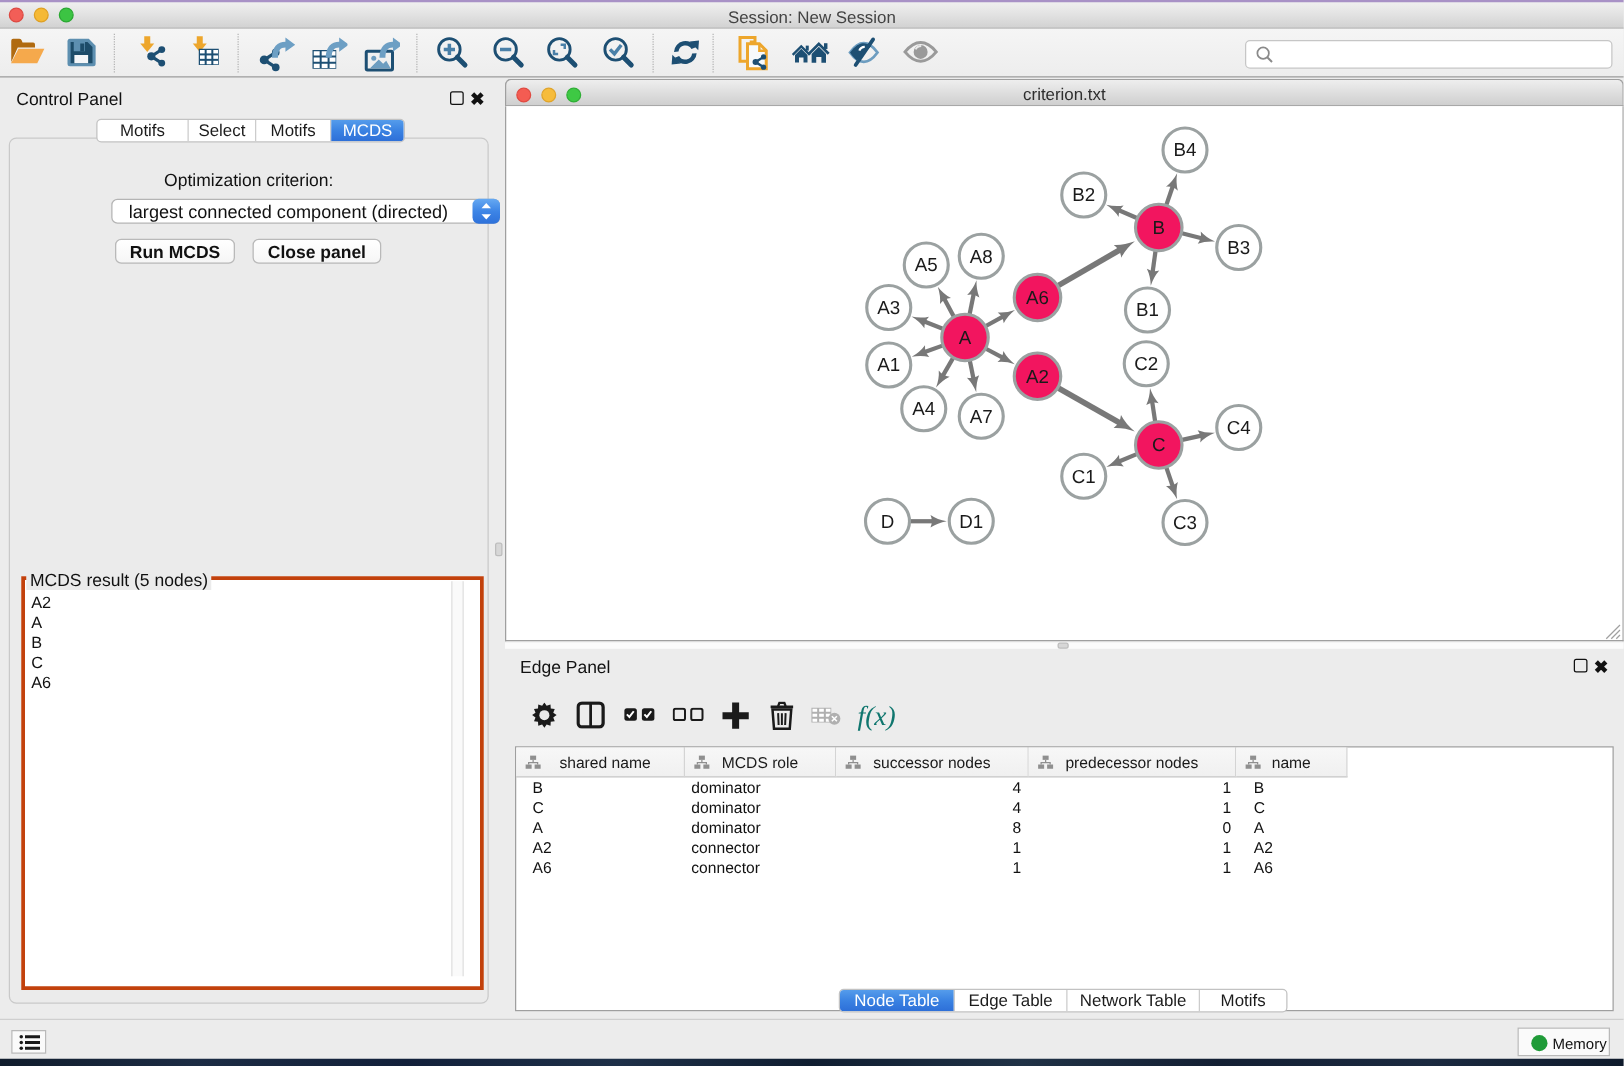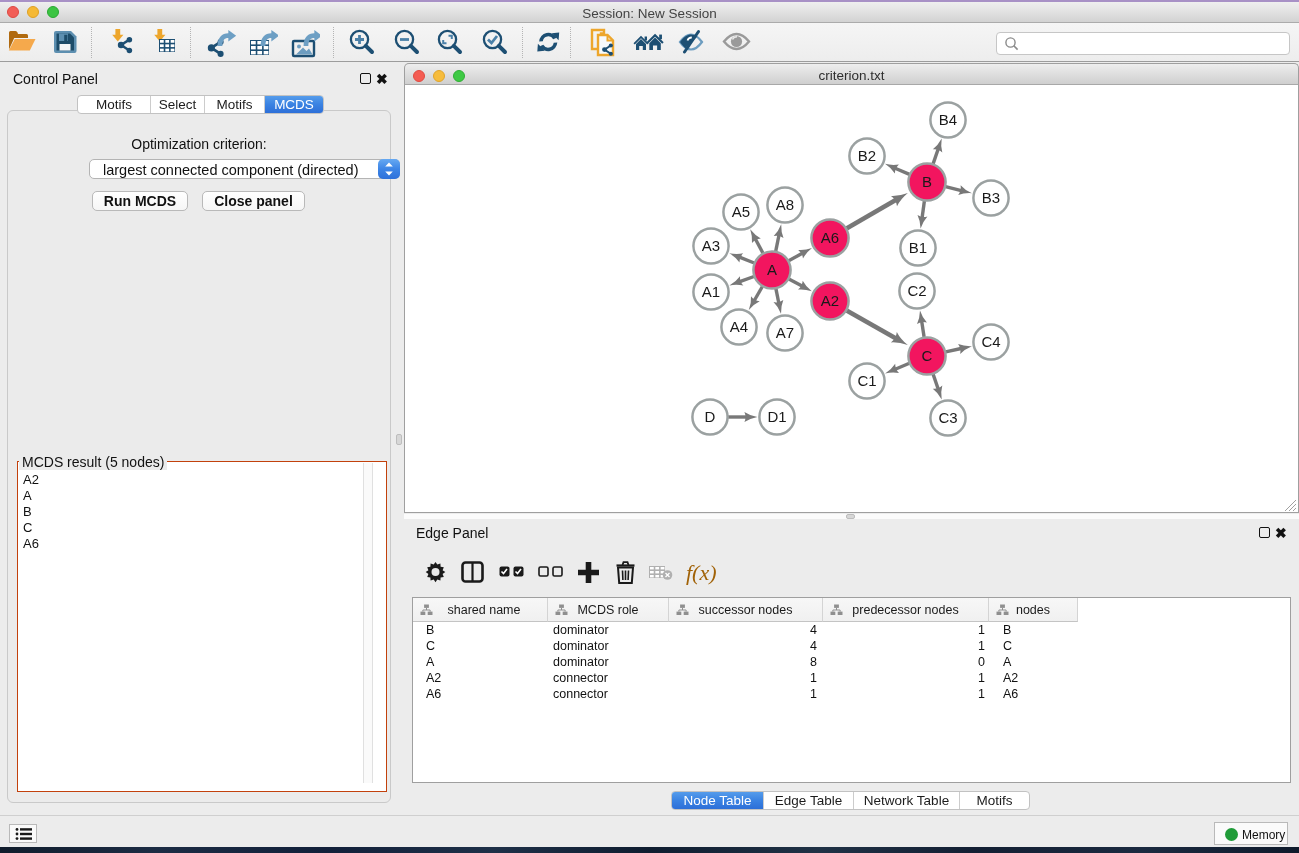--- a/index.html
+++ b/index.html
@@ -31,41 +31,41 @@
 .tabs .tab:last-child{border-right:none;}
 .tabs .tab.sel{background:linear-gradient(180deg,#559ceb 0%,#3a82e2 50%,#2d6fd8 100%);color:#fff;}
 .cp-inner{left:7px;top:110px;width:384px;height:693px;background:#ebebeb;border:1px solid #c9c9c9;border-radius:6px;}
 .opt-label{left:7px;width:384px;top:136px;text-align:center;font-size:14px;color:#111;}
 .combo{left:43px;top:159px;width:311px;height:20px;background:#fff;border:1px solid #b4b4b4;border-radius:5px;margin-left:46px;}
 .combo .ctext{position:absolute;left:13px;top:1.5px;font-size:14.5px;color:#111;}
 .combo .step{position:absolute;right:-1px;top:-1px;width:22px;height:20px;border-radius:5px;
  background:linear-gradient(180deg,#66a9f2 0%,#3d85e6 50%,#2e71da 100%);}
 .btn{position:absolute;height:20px;background:linear-gradient(180deg,#ffffff,#f6f6f6);border:1px solid #b9b9b9;border-radius:5px;
  font-size:14px;color:#111;text-align:center;line-height:18.5px;font-weight:bold;}
-.fieldset{left:17px;top:461px;width:370px;height:331px;border:1px solid #c2410c;background:#fff;}
+.fieldset{left:17px;top:461px;width:370px;height:331px;border:3px solid #c2410c;background:#fff;}
 .fs-legend{position:absolute;left:1px;top:-8px;background:#ebebeb;padding:0 3px;font-size:14px;color:#111;}
 .fs-list{position:absolute;left:5px;top:10px;font-size:13px;color:#111;line-height:16px;}
 .fs-scroll{position:absolute;right:13px;top:1px;bottom:8px;width:10px;background:#fafafa;border-left:1px solid #e0e0e0;border-right:1px solid #e0e0e0;}
 
 .netwin{left:404px;top:63px;width:895px;height:451px;}
 .netwin .ntitle{position:absolute;left:0;top:0;width:895px;height:22px;
  background:linear-gradient(180deg,#eeeeee 0%,#e0e0e0 45%,#cfcfcf 100%);
  border:1px solid #9f9f9f;border-bottom:1px solid #a8a8a8;border-radius:5px 5px 0 0;}
 .netwin .ntext{position:absolute;left:0;right:0;top:4px;text-align:center;font-size:13.5px;color:#2e2e2e;}
 .ntl{position:absolute;top:6px;width:12px;height:12px;border-radius:50%;}
 .ntl.r{left:8px;background:#f45c52;border:0.5px solid #e04a41;}
 .ntl.y{left:28px;background:#f6bc3c;border:0.5px solid #e0a42a;}
 .ntl.g{left:48px;background:#3ec944;border:0.5px solid #2fae35;}
 .ncanvas{position:absolute;left:0;top:22px;width:895px;height:428px;background:#fff;border:1px solid #9f9f9f;border-top:none;}
 
 .divider-h{left:404px;top:514px;width:895px;height:5px;background:#fbfbfb;}
 .dhandle{background:#d7d7d7;border:1px solid #bdbdbd;border-radius:2px;}
 
 .tpanel-title{left:416px;top:525px;font-size:14px;color:#111;}
-.dtable{left:412px;top:597px;width:879px;height:186px;background:#fff;border:1px solid #9f9f9f;}
+.dtable{left:412px;top:597px;width:879px;height:212px;background:#fff;border:1px solid #9f9f9f;}
 .dth{position:absolute;top:0;height:24px;background:linear-gradient(180deg,#f7f7f7,#f0f0f0);border-right:1px solid #d4d4d4;border-bottom:1px solid #c4c4c4;}
 .dth .htext{position:absolute;left:0;right:0;top:5px;text-align:center;font-size:12.5px;color:#1a1a1a;}
 .drow{position:absolute;height:16px;font-size:12.5px;color:#111;}
 .bottom-tabs{left:671px;top:791px;height:19px;display:flex;border:1px solid #c2c2c2;border-radius:4px;background:#fff;overflow:hidden;}
 .bottom-tabs .tab{font-size:13.5px;color:#1c1c1c;text-align:center;line-height:17px;border-right:1px solid #cccccc;}
 .bottom-tabs .tab:last-child{border-right:none;}
 .bottom-tabs .tab.sel{background:linear-gradient(180deg,#559ceb 0%,#3a82e2 50%,#2d6fd8 100%);color:#fff;}
 
 .statusbar{left:0;top:815px;width:1299px;height:32px;background:#ececec;border-top:1px solid #cfcfcf;}
 .sbtn{position:absolute;background:#fafafa;border:1px solid #b9b9b9;}
@@ -395,36 +395,36 @@
     <rect x="11.666666666666666" y="1.0" width="3.733333333333333" height="2.4" fill="#fff"></rect>
     <rect x="1.0" y="5.0" width="3.733333333333333" height="2.4" fill="#fff"></rect>
     <rect x="6.333333333333333" y="5.0" width="3.733333333333333" height="2.4" fill="#fff"></rect>
     <rect x="11.666666666666666" y="5.0" width="3.733333333333333" height="2.4" fill="#fff"></rect>
     <rect x="1.0" y="9.0" width="3.733333333333333" height="2.4" fill="#fff"></rect>
     <rect x="6.333333333333333" y="9.0" width="3.733333333333333" height="2.4" fill="#fff"></rect>
     <rect x="11.666666666666666" y="9.0" width="3.733333333333333" height="2.4" fill="#fff"></rect>
     <circle cx="18.5" cy="9" r="4.8" fill="#b0b0b0"></circle>
     <path d="M16.5 7 L20.5 11 M20.5 7 L16.5 11" stroke="#fff" stroke-width="1.3"></path>
   </svg>
-<div class="abs" style="left:686px;top:560px;font-family:'Liberation Serif',serif;font-style:italic;font-size:22px;color:#a16207;text-align:center;">f(x)</div>
+<div class="abs" style="left:686px;top:560px;font-family:'Liberation Serif',serif;font-style:italic;font-size:22px;color:#0f766e;text-align:center;">f(x)</div>
 <div class="dtable abs">
     <div class="dth" style="left:0px;width:135px;">
       <div class="htext" style="padding-left:8px;">shared name</div>
     </div>
     <div class="dth" style="left:135px;width:121px;">
       <div class="htext" style="padding-left:0px;">MCDS role</div>
     </div>
     <div class="dth" style="left:256px;width:154px;">
       <div class="htext" style="padding-left:0px;">successor nodes</div>
     </div>
     <div class="dth" style="left:410px;width:166px;">
       <div class="htext" style="padding-left:0px;">predecessor nodes</div>
     </div>
     <div class="dth" style="left:576px;width:89px;">
-      <div class="htext" style="padding-left:0px;">nodes</div>
+      <div class="htext" style="padding-left:0px;">name</div>
     </div>
     <svg class="abs" style="left:7px;top:6px" width="13" height="12" viewBox="0 0 13 12">
       <rect x="4.1" y="0.5" width="4.8" height="3.4" fill="#8f8f8f"></rect>
       <rect x="0.5" y="7.6" width="4.8" height="3.4" fill="#8f8f8f"></rect>
       <rect x="7.7" y="7.6" width="4.8" height="3.4" fill="#8f8f8f"></rect>
       <path d="M6.5 4 L6.5 6 M2.9 7.6 L2.9 6 L10.1 6 L10.1 7.6" stroke="#8f8f8f" stroke-width="1" fill="none"></path>
     </svg>
     <svg class="abs" style="left:142px;top:6px" width="13" height="12" viewBox="0 0 13 12">
       <rect x="4.1" y="0.5" width="4.8" height="3.4" fill="#8f8f8f"></rect>
       <rect x="0.5" y="7.6" width="4.8" height="3.4" fill="#8f8f8f"></rect>

